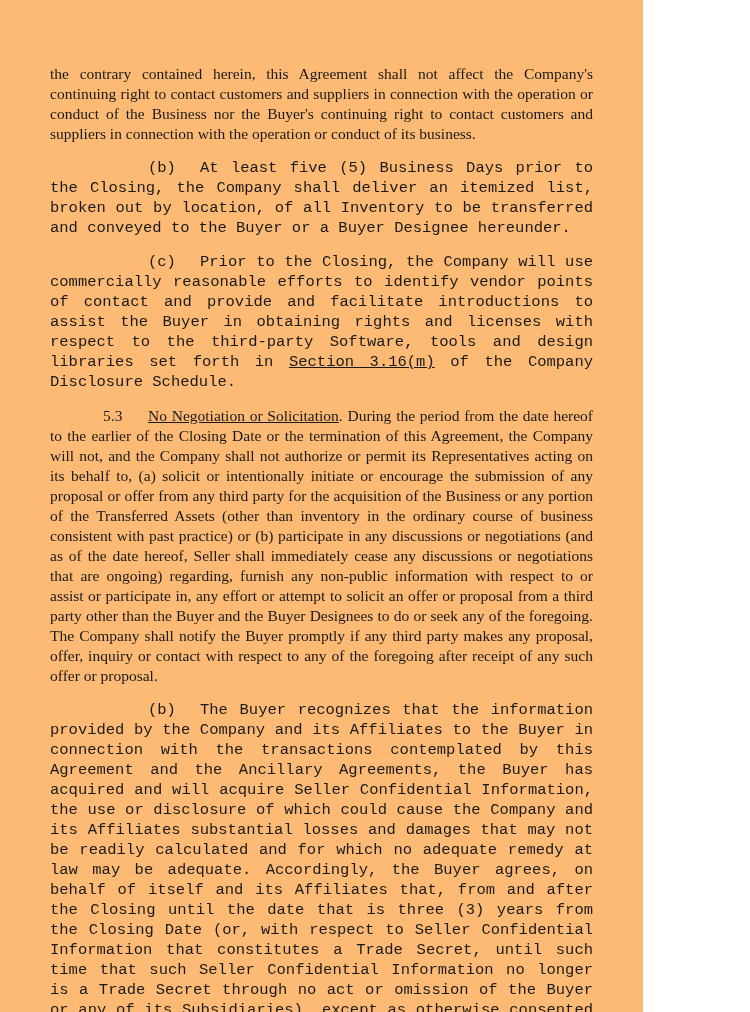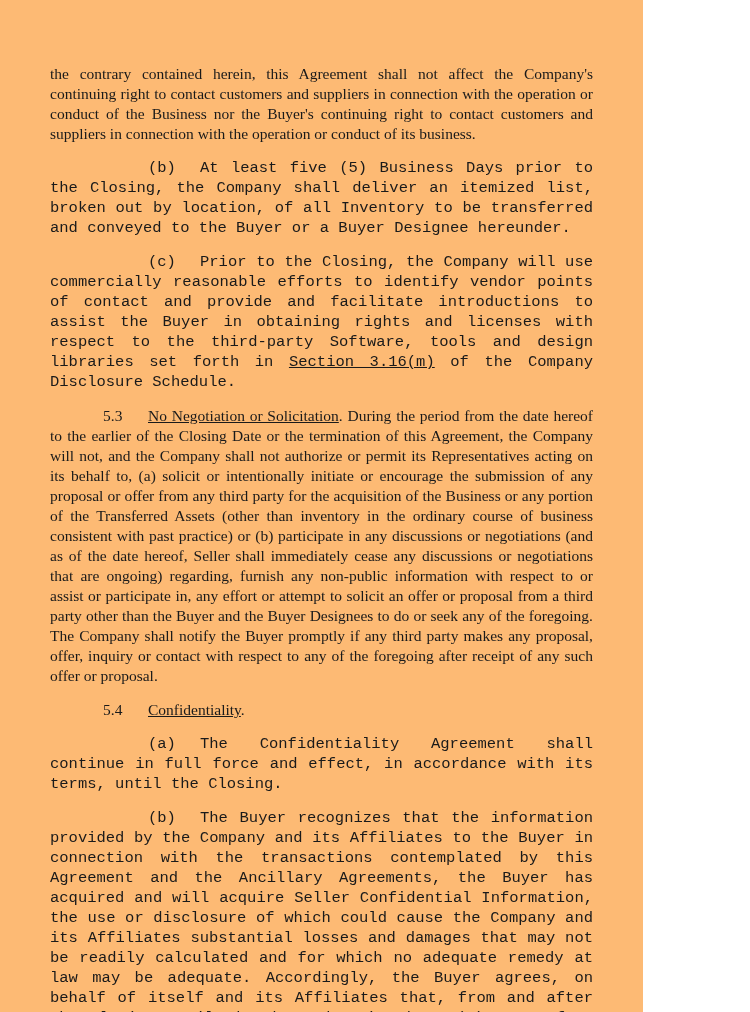--- a/index.html
+++ b/index.html
@@ -41,17 +41,15 @@
 </style>
 </head>
 <body>
 
 <div class="page">
   <div>
       <p class="para p-none"><span>the contrary contained herein, this Agreement shall not affect the Company's continuing right to contact customers and suppliers in connection with the operation or conduct of the Business nor the Buyer's continuing right to contact customers and suppliers in connection with the operation or conduct of its business.</span></p>
       <p class="para p-sub"><span class="tab">(b)</span><span>At least five (5) Business Days prior to the Closing, the Company shall deliver an itemized list, broken out by location, of all Inventory to be transferred and conveyed to the Buyer or a Buyer Designee hereunder.</span></p>
       <p class="para p-sub"><span class="tab">(c)</span><span>Prior to the Closing, the Company will use commercially reasonable efforts to identify vendor points of contact and provide and facilitate introductions to assist the Buyer in obtaining rights and licenses with respect to the third-party Software, tools and design libraries set forth in </span><span class="u">Section 3.16(m)</span><span> of the Company Disclosure Schedule.</span></p>
       <p class="para p-section"><span class="tab">5.3</span><span class="u">No Negotiation or Solicitation</span><span>.  During the period from the date hereof to the earlier of the Closing Date or the termination of this Agreement, the Company will not, and the Company shall not authorize or permit its Representatives acting on its behalf to, (a) solicit or intentionally initiate or encourage the submission of any proposal or offer from any third party for the acquisition of the Business or any portion of the Transferred Assets (other than inventory in the ordinary course of business consistent with past practice) or (b) participate in any discussions or negotiations (and as of the date hereof, Seller shall immediately cease any discussions or negotiations that are ongoing) regarding, furnish any non-public information with respect to or assist or participate in, any effort or attempt to solicit an offer or proposal from a third party other than the Buyer and the Buyer Designees to do or seek any of the foregoing.  The Company shall notify the Buyer promptly if any third party makes any proposal, offer, inquiry or contact with respect to any of the foregoing after receipt of any such offer or proposal.</span></p>
-      <p class="para p-section"><span class="tab">5.4</span><span class="u">Confidentiality</span><span>.</span></p>
-      <p class="para p-sub"><span class="tab">(a)</span><span>The Confidentiality Agreement shall continue in full force and effect, in accordance with its terms, until the Closing.</span></p>
       <p class="para p-sub"><span class="tab">(b)</span><span>The Buyer recognizes that the information provided by the Company and its Affiliates to the Buyer in connection with the transactions contemplated by this Agreement and the Ancillary Agreements, the Buyer has acquired and will acquire Seller Confidential Information, the use or disclosure of which could cause the Company and its Affiliates substantial losses and damages that may not be readily calculated and for which no adequate remedy at law may be adequate. Accordingly, the Buyer agrees, on behalf of itself and its Affiliates that, from and after the Closing until the date that is three (3) years from the Closing Date (or, with respect to Seller Confidential Information that constitutes a Trade Secret, until such time that such Seller Confidential Information no longer is a Trade Secret through no act or omission of the Buyer or any of its Subsidiaries), except as otherwise consented to by the Company and subject to the terms of the Licenses granted to the Company and the Buyer and applicable restrictions set forth in the Intellectual Property Matters Agreement, all non-public information relating to the Company or its Subsidiaries (other than Buyer Confidential Information), or relating to Excluded Assets or Excluded Liabilities in the possession of the Buyer or any of its Affiliates (collectively "</span><span class="u">Seller Confidential Information</span><span>") will be kept</span></p>
     </div>
 </div>
 
 </body></html>

